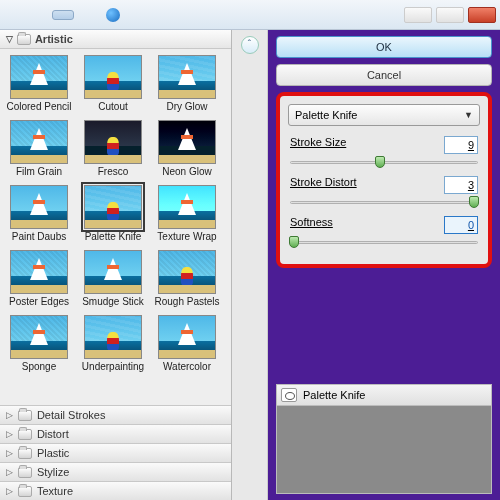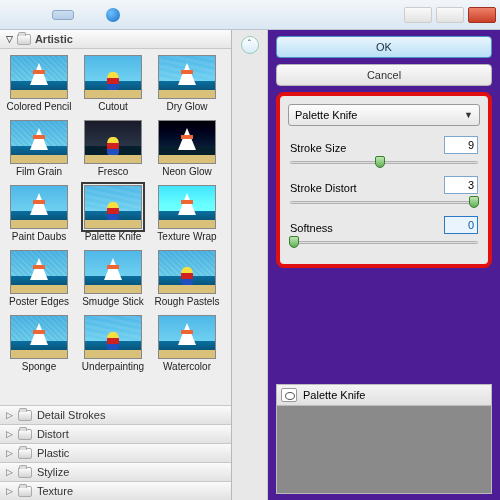--- a/index.html
+++ b/index.html
@@ -50,21 +50,21 @@
 .rightpane { flex: 1; background: #4c1d95; padding: 6px 8px; display: flex; flex-direction: column; gap: 6px; }
 .btnrow { display:flex; }
 .bigbtn { flex:1; height: 22px; border: 1px solid #7aa8d0; border-radius: 4px; background: linear-gradient(#fdfefe,#d2e8f6); color: #234; cursor: pointer; }
 .bigbtn.ok { background: linear-gradient(#eaf6fd,#b8e0f6); border-color: #4a94cc; }
 .bigbtn.cancel { background: linear-gradient(#fafafa,#e4e4e4); border-color: #b4b4b4; color:#333; }
 
 .redbox { border: 4px solid #e01010; border-radius: 8px; padding: 8px 8px 14px; background: #e9e9e9; }
 .combo { width: 100%; height: 22px; border: 1px solid #9a9a9a; border-radius: 3px; background: linear-gradient(#fdfdfd,#e6e6e6); display: flex; align-items: center; padding: 0 6px; justify-content: space-between; cursor: pointer; margin-bottom: 10px; }
 .combo .chev { font-size: 9px; color: #333; }
 .prow { margin: 6px 2px 0; }
-.plabel { display: flex; justify-content: space-between; align-items: flex-end; margin-bottom: 2px; }
+.plabel { display: flex; justify-content: space-between; align-items: flex-start; margin-bottom: 2px; text-decoration: underline; }
 .pval { width: 34px; height: 18px; border: 1px solid #7aa8d0; background: #fff; text-align: right; padding: 1px 3px; font-size: 11px; }
 .pval.active { border: 1px solid #2a78c8; background: #eaf4fc; color: #15a; }
 .slider { position: relative; height: 14px; }
 .track { position:absolute; left:0; right:0; top:5px; height:3px; background: linear-gradient(#cfcfcf,#f0f0f0); border:1px solid #b0b0b0; border-radius:2px; }
 .sthumb { position:absolute; top:0; width:10px; height:12px; background: linear-gradient(#bdeab0,#5fae52); border:1px solid #3e7a34; border-radius: 2px 2px 5px 5px; transform: translateX(-50%); cursor: pointer; }
 
 .layerpanel { margin-top: auto; border: 1px solid #bcbcbc; background: #dedede; height: 110px; display: flex; flex-direction: column; }
 .layerhdr { display:flex; align-items:center; gap:6px; padding: 3px 4px; background: linear-gradient(#f4f4f4,#e0e0e0); border-bottom: 1px solid #bcbcbc; }
 .eye { width: 16px; height: 14px; border: 1px solid #999; border-radius: 2px; background: #fff; position: relative; }
 .eye::after { content:""; position:absolute; left:3px; top:3px; width:8px; height:6px; border:1px solid #555; border-radius: 50%; }

